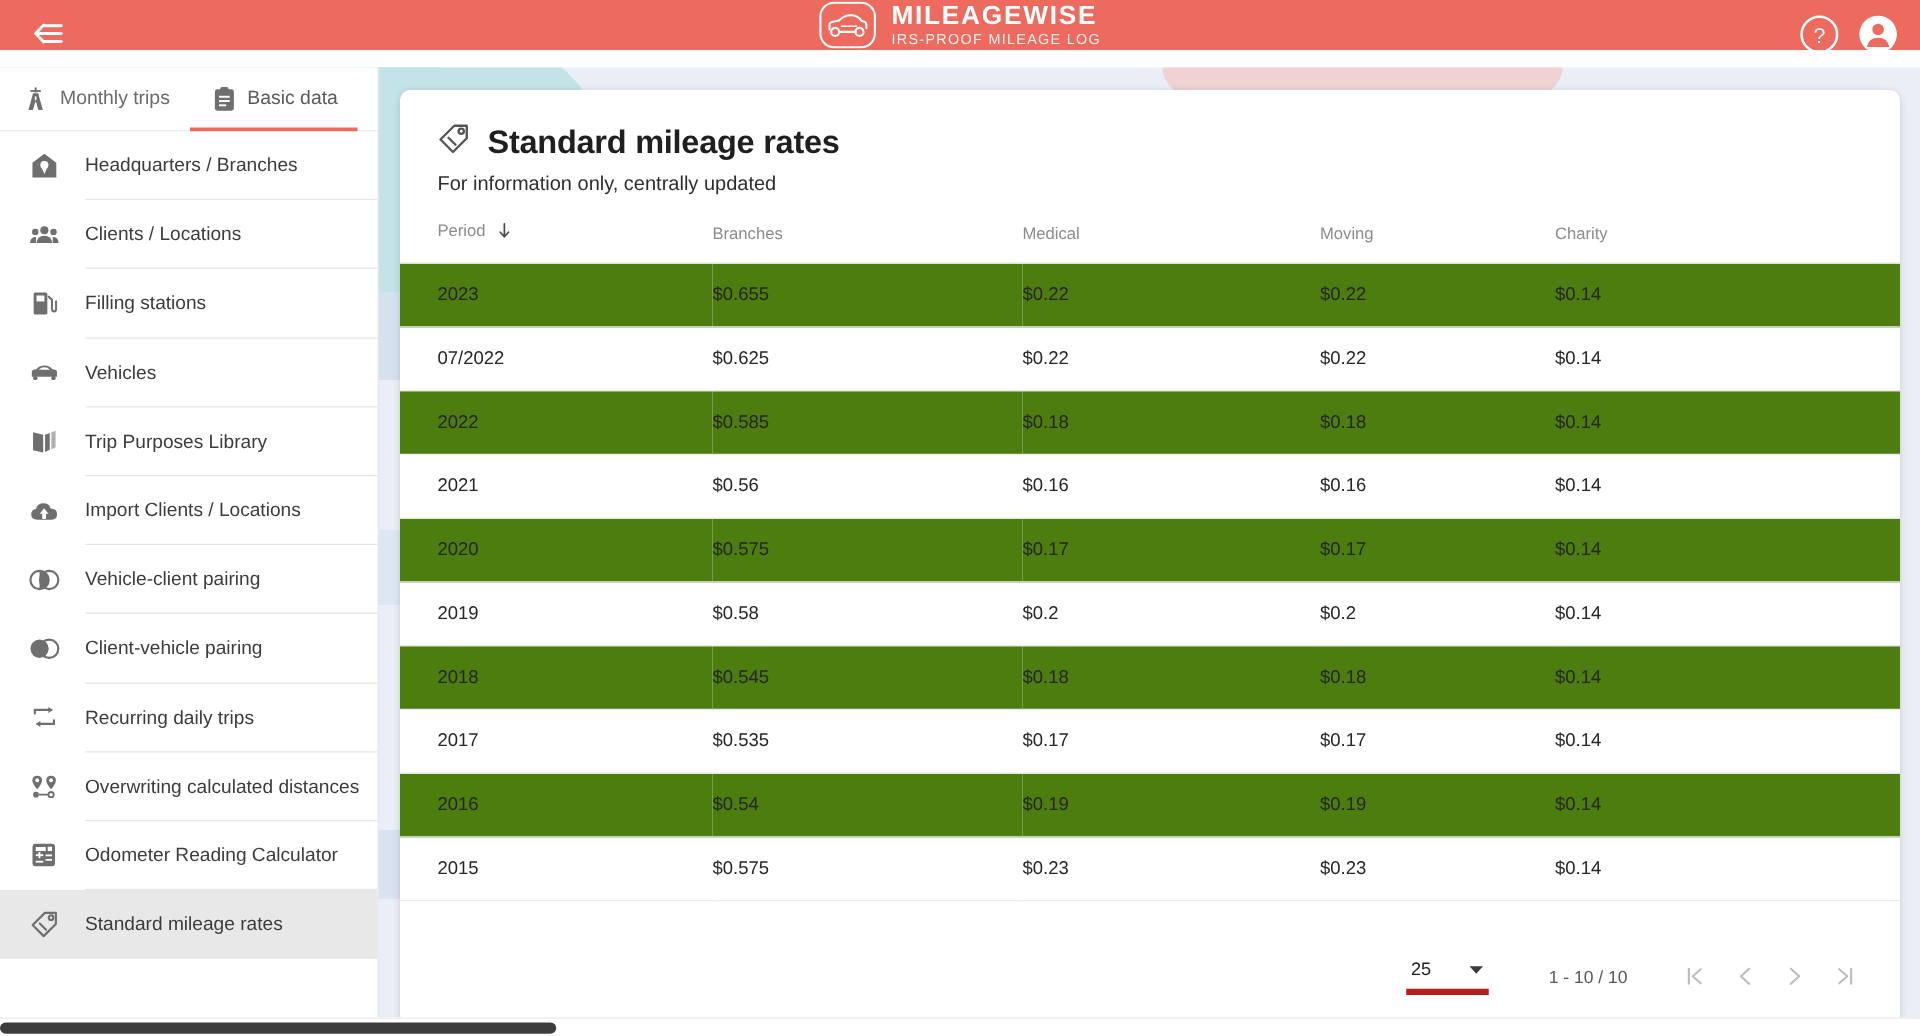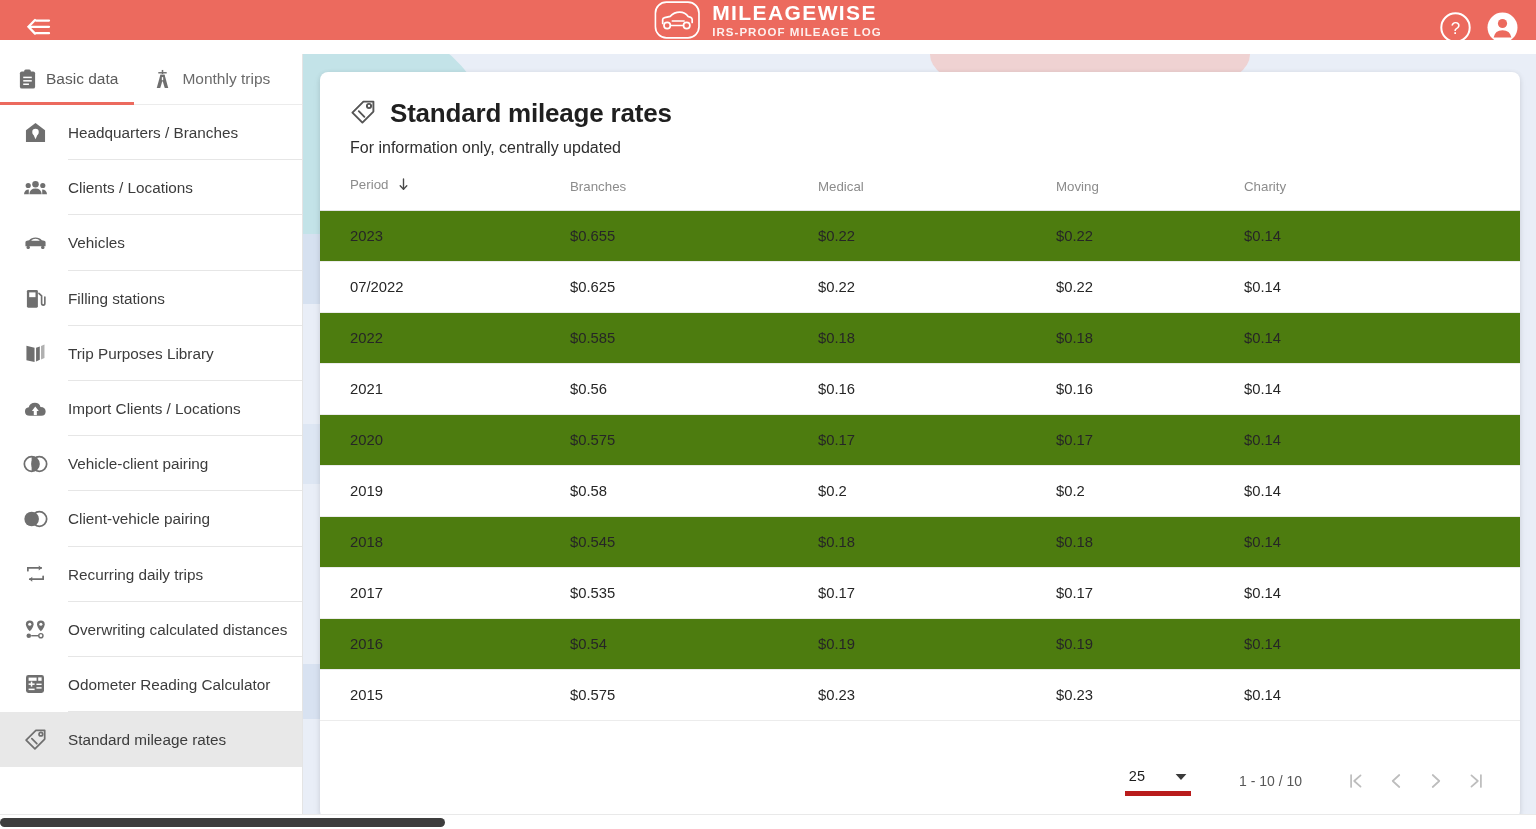--- a/index.html
+++ b/index.html
@@ -28,21 +28,21 @@
     transform: translate(-50%, -50%);
     display: flex; align-items: center; gap: 12px;
   }
   #brand .logo-mark { width: 46px; height: 38px; flex: none; }
   #brand .brand-text { display: flex; flex-direction: column; line-height: 1; }
   #brand .brand-name {
     color: #ffffff; font-size: 21px; font-weight: bold;
     letter-spacing: 1.4px;
   }
   #brand .brand-sub {
-    color: #fdf0ee; font-size: 11.5px; font-weight: bold;
+    color: #fdf0ee; font-size: 11.5px; font-weight: normal;
     letter-spacing: 1.05px; margin-top: 4px;
   }
   .topbar-right {
     position: absolute; right: 18px; top: 0; height: 54px;
     display: flex; align-items: center; gap: 16px;
   }
   .circ-icon { width: 31px; height: 31px; cursor: pointer; }
 
   
   #app-bg {
@@ -275,46 +275,46 @@
         <circle cx="15.5" cy="11.5" r="4.6" fill="#ec6a5e"></circle>
         <path d="M6.6 25.5 Q8 18.2 15.5 18.2 Q23 18.2 24.4 25.5 Z" fill="#ec6a5e"></path>
       </svg>
     </span>
   </div>
 </div>
 
 <div id="sidebar">
 
   <div id="tabs">
-    <div class="tab active">
-      <span>
-        <svg viewBox="0 0 20 22" width="19" height="21" fill="#6f6f6f">
-          <rect x="2" y="2.5" width="16" height="18" rx="2"></rect>
-          <rect x="6.5" y="0.5" width="7" height="4" rx="1.6" fill="#6f6f6f"></rect>
-          <rect x="5.5" y="8" width="9" height="1.6" fill="#ffffff"></rect>
-          <rect x="5.5" y="11.6" width="9" height="1.6" fill="#ffffff"></rect>
-          <rect x="5.5" y="15.2" width="6" height="1.6" fill="#ffffff"></rect>
-        </svg>
-      </span>
-      <span>Basic data</span>
-    </div>
     <div class="tab">
       <span>
         <svg viewBox="0 0 22 22" width="21" height="21" fill="#6f6f6f">
           <path d="M8.4 6 L13.6 6 L17.5 20 L13.2 20 L12.4 6 Z" opacity="0"></path>
           <path d="M8.8 6 L13.2 6 L17 20 L13.4 20 Z"></path>
           <path d="M13.2 6 L8.8 6 L5 20 L8.6 20 Z"></path>
           <rect x="10.2" y="1" width="1.6" height="4.2"></rect>
           <rect x="6.6" y="3.2" width="8.8" height="1.5"></rect>
           <rect x="10.3" y="8.5" width="1.4" height="3.2" fill="#ffffff"></rect>
           <rect x="10.3" y="14" width="1.4" height="3.2" fill="#ffffff"></rect>
         </svg>
       </span>
       <span>Monthly trips</span>
     </div>
+    <div class="tab active">
+      <span>
+        <svg viewBox="0 0 20 22" width="19" height="21" fill="#6f6f6f">
+          <rect x="2" y="2.5" width="16" height="18" rx="2"></rect>
+          <rect x="6.5" y="0.5" width="7" height="4" rx="1.6" fill="#6f6f6f"></rect>
+          <rect x="5.5" y="8" width="9" height="1.6" fill="#ffffff"></rect>
+          <rect x="5.5" y="11.6" width="9" height="1.6" fill="#ffffff"></rect>
+          <rect x="5.5" y="15.2" width="6" height="1.6" fill="#ffffff"></rect>
+        </svg>
+      </span>
+      <span>Basic data</span>
+    </div>
   </div>
 
   <div class="nav-list">
 
     <div class="nav-item">
       <span class="nav-icon">
         <svg viewBox="0 0 22 22" width="21" height="21" fill="#6f6f6f">
           <path d="M11 1 L21 8.6 L21 21 L1 21 L1 8.6 Z"></path>
           <circle cx="11" cy="10.5" r="3.4" fill="#ffffff"></circle>
           <path d="M11 18 L8.6 12.5 L13.4 12.5 Z" fill="#ffffff"></path>
@@ -332,39 +332,39 @@
           <path d="M5.5 15.6 Q6 9.6 12 9.6 Q18 9.6 18.5 15.6 Z"></path>
           <path d="M0 15.6 Q0.4 10.6 5 10.6 L5 15.6 Z"></path>
           <path d="M24 15.6 Q23.6 10.6 19 10.6 L19 15.6 Z"></path>
         </svg>
       </span>
       <span class="nav-label">Clients / Locations</span>
     </div>
 
     <div class="nav-item">
       <span class="nav-icon">
+        <svg viewBox="0 0 22 22" width="21" height="21" fill="#6f6f6f">
+          <rect x="2" y="2" width="11.5" height="18.6" rx="1.4"></rect>
+          <rect x="4.4" y="4.6" width="6.6" height="5" fill="#ffffff"></rect>
+          <path d="M14.6 5.6 L17.4 8.2 L17.4 16 Q17.4 18 19.2 18 Q20.8 18 20.8 16 L20.8 9.4" fill="none" stroke="#6f6f6f" stroke-width="1.7" stroke-linecap="round"></path>
+        </svg>
+      </span>
+      <span class="nav-label">Filling stations</span>
+    </div>
+
+    <div class="nav-item">
+      <span class="nav-icon">
         <svg viewBox="0 0 24 16" width="23" height="16" fill="#6f6f6f">
           <path d="M1.5 11.5 L1.5 7.2 Q1.5 6 3 5.7 L5.4 5.2 Q7.6 2.2 12 2.2 Q16.4 2.2 18.6 5.2 L21 5.7 Q22.5 6 22.5 7.2 L22.5 11.5 Z"></path>
           <rect x="2.6" y="11.2" width="3.6" height="3" rx="1.2"></rect>
           <rect x="17.8" y="11.2" width="3.6" height="3" rx="1.2"></rect>
           <path d="M7.4 5.6 Q9 3.6 12 3.6 Q15 3.6 16.6 5.6 Z" fill="#ffffff"></path>
         </svg>
       </span>
       <span class="nav-label">Vehicles</span>
-    </div>
-
-    <div class="nav-item">
-      <span class="nav-icon">
-        <svg viewBox="0 0 22 22" width="21" height="21" fill="#6f6f6f">
-          <rect x="2" y="2" width="11.5" height="18.6" rx="1.4"></rect>
-          <rect x="4.4" y="4.6" width="6.6" height="5" fill="#ffffff"></rect>
-          <path d="M14.6 5.6 L17.4 8.2 L17.4 16 Q17.4 18 19.2 18 Q20.8 18 20.8 16 L20.8 9.4" fill="none" stroke="#6f6f6f" stroke-width="1.7" stroke-linecap="round"></path>
-        </svg>
-      </span>
-      <span class="nav-label">Filling stations</span>
     </div>
 
     <div class="nav-item">
       <span class="nav-icon">
         <svg viewBox="0 0 22 22" width="21" height="21" fill="#6f6f6f">
           <path d="M1.5 3 L10 5 L10 20 L1.5 18 Z"></path>
           <path d="M11.6 5 L15.5 3.6 L15.5 17.6 L11.6 19.4 Z"></path>
           <path d="M16.8 3.2 L20.4 1.6 L20.4 15.6 L16.8 17.4 Z" opacity=".55"></path>
         </svg>
       </span>

